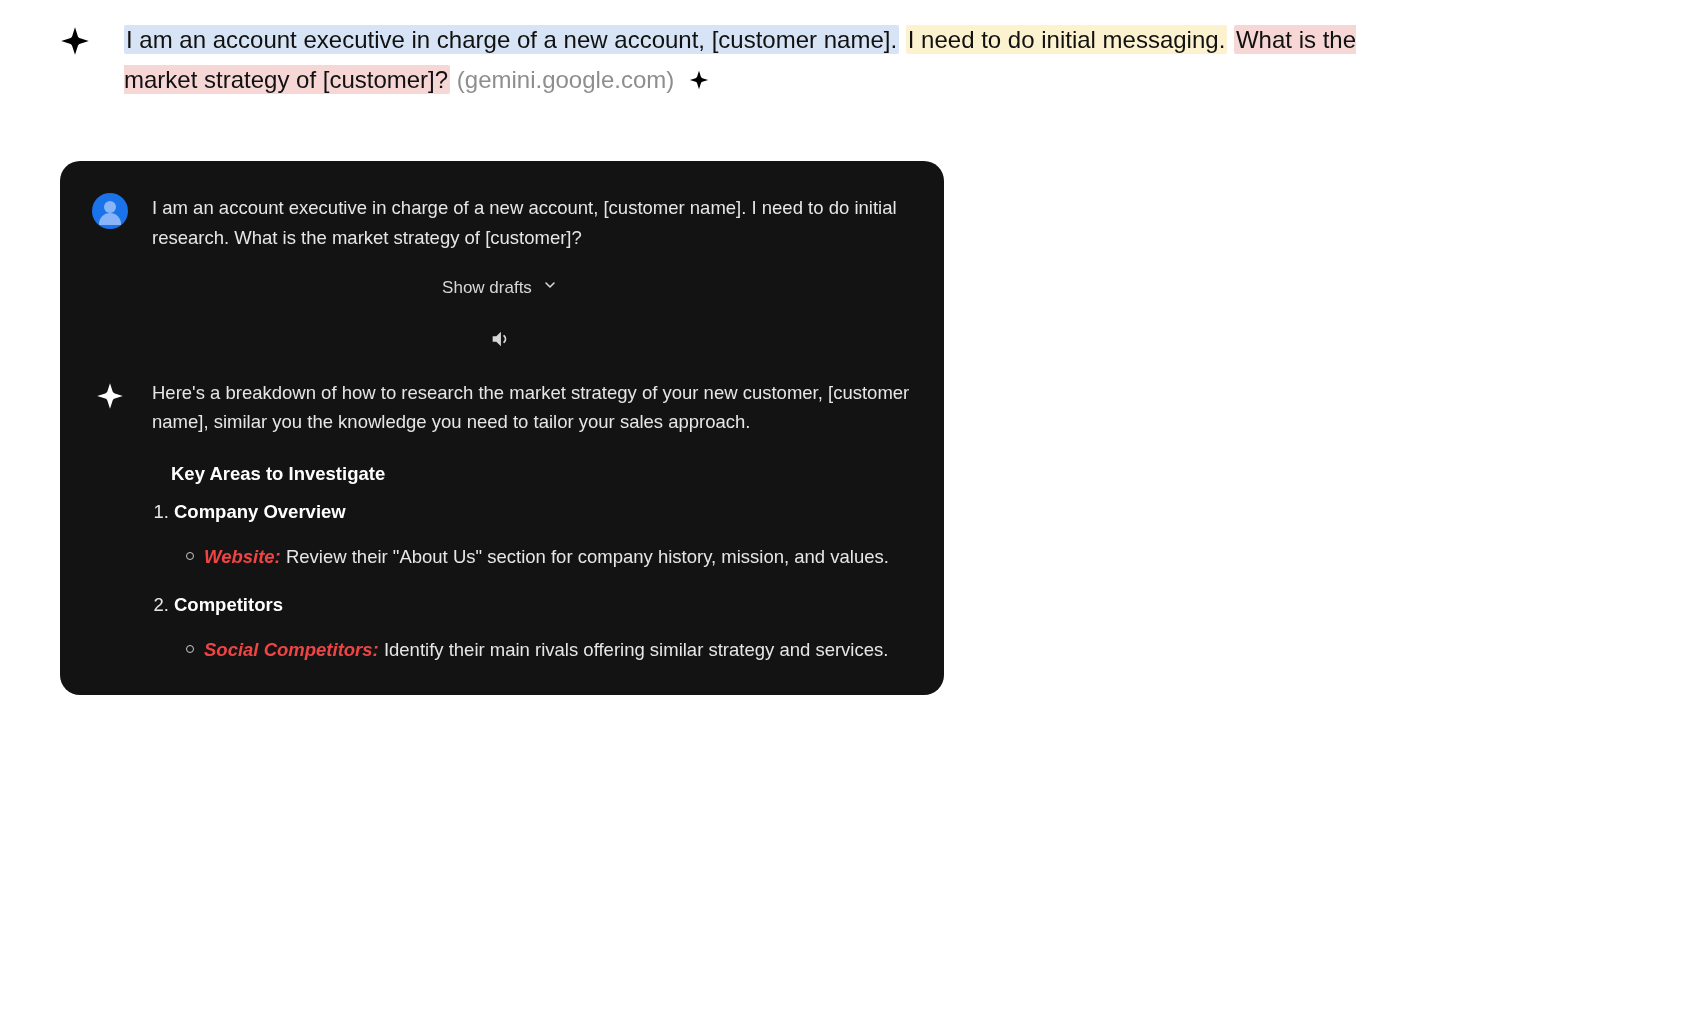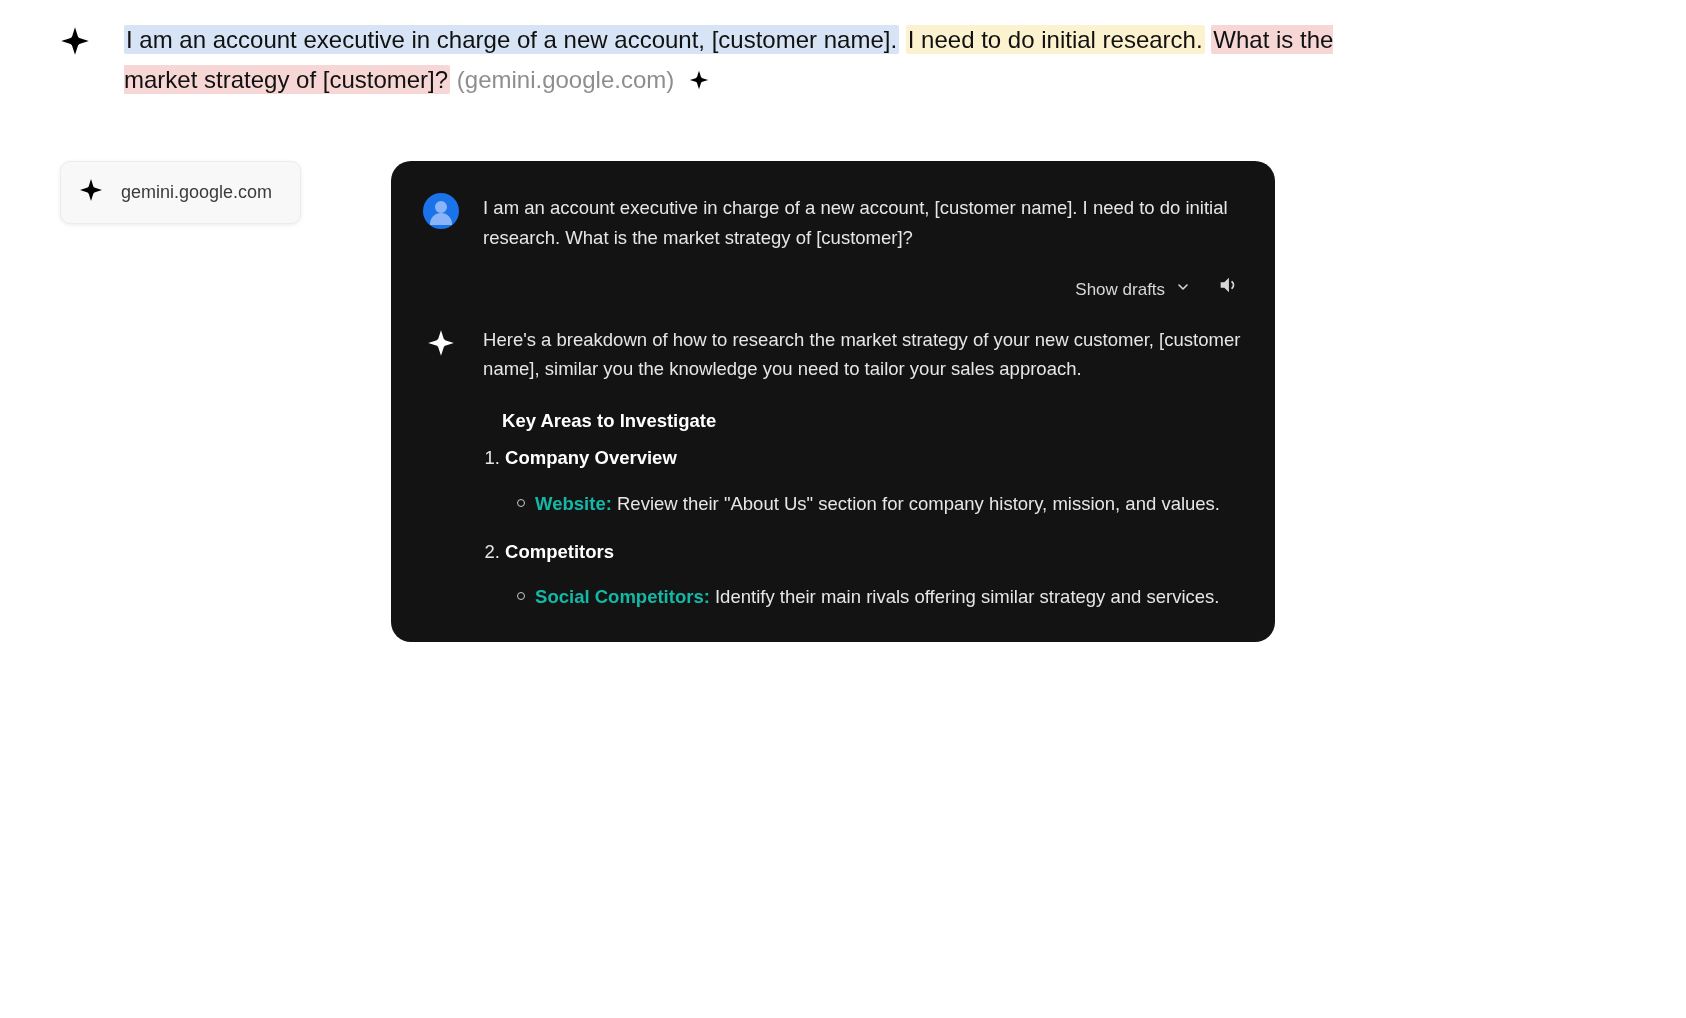--- a/index.html
+++ b/index.html
@@ -25,68 +25,60 @@
   .chip{display:flex;align-items:center;gap:18px;background:#f8f8f8;border:1px solid #ececec;border-radius:10px;
         padding:16px 28px 16px 18px;box-shadow:0 1px 4px rgba(0,0,0,0.08);font-size:18px;color:#3b3b3b;flex:0 0 auto;}
   .chat-panel{flex:0 0 auto;width:884px;background:var(--chat-bg);border-radius:20px;color:var(--chat-text);
               padding:32px 32px 12px 32px;font-size:18.5px;line-height:1.6;overflow:hidden;}
   .row{display:flex;align-items:flex-start;gap:24px;}
   .avatar-user{flex:0 0 36px;width:36px;height:36px;border-radius:50%;background:#1a73e8;position:relative;}
   .avatar-user::before{content:"";position:absolute;top:8px;left:12px;width:12px;height:12px;border-radius:50%;background:#8ab4f8;}
   .avatar-user::after{content:"";position:absolute;bottom:4px;left:7px;width:22px;height:12px;border-radius:12px 12px 0 0;background:#8ab4f8;}
   .avatar-bot{flex:0 0 36px;width:36px;height:36px;display:flex;align-items:center;justify-content:center;}
   .content{flex:1;min-width:0;}
-  .tools{display:flex;justify-content:flex-end;align-items:center;gap:26px;margin:22px 4px 20px 0;color:#d7d7d7;font-size:17px;}
+  .tools{display:flex;justify-content:flex-end;align-items:center;gap:26px;margin:22px 4px 20px 0;color:#d7d7d7;font-size:17px;flex-direction:column;}
   .show-drafts{display:flex;align-items:center;gap:10px;cursor:pointer;}
   .chev{display:inline-block;}
   .spk{display:inline-block;cursor:pointer;}
   .section-h{font-weight:700;color:#fff;margin-top:22px;margin-left:19px;}
   ol.key{margin:8px 0 0 0;padding-left:22px;}
   ol.key > li{margin-bottom:18px;}
   ol.key > li > .li-head{font-weight:700;color:#fff;}
   ul.sub{list-style:none;margin:16px 0 0 0;padding-left:12px;}
   ul.sub > li{position:relative;padding-left:18px;margin-bottom:14px;}
   ul.sub > li::before{content:"";position:absolute;left:0;top:10px;width:6px;height:6px;border:1px solid #c9c9c9;border-radius:50%;}
-  ul.sub b{color:#14b8a6;font-weight:700;}
+  ul.sub b{color:#ef4444;font-weight:700;font-style:italic;}
 </style>
 </head>
 <body>
 
 <div class="page">
   <div class="top-row">
     <span class="top-star">
       <svg width="30" height="30" viewBox="0 0 24 24">
           <path fill="#000" d="M12 1l2.2 6.9c.3.9 1 1.6 1.9 1.9L23 12l-6.9 2.2c-.9.3-1.6 1-1.9 1.9L12 23l-2.2-6.9c-.3-.9-1-1.6-1.9-1.9L1 12l6.9-2.2c.9-.3 1.6-1 1.9-1.9L12 1z"></path>
         </svg>
     </span>
     <div class="prompt-block">
       <span class="hl-blue">I am an account executive in charge of a new account, [customer name].</span>
       <span> </span>
-      <span class="hl-yellow">I need to do initial research.</span>
+      <span class="hl-yellow">I need to do initial messaging.</span>
       <span> </span>
       <span class="hl-pink">What is  the market strategy of [customer]?</span>
       <span> </span>
       <span class="src">(gemini.google.com)</span>
       <span class="inline-star">
         <svg width="20" height="20" viewBox="0 0 24 24">
             <path fill="#000" d="M12 1l2.2 6.9c.3.9 1 1.6 1.9 1.9L23 12l-6.9 2.2c-.9.3-1.6 1-1.9 1.9L12 23l-2.2-6.9c-.3-.9-1-1.6-1.9-1.9L1 12l6.9-2.2c.9-.3 1.6-1 1.9-1.9L12 1z"></path>
           </svg>
       </span>
     </div>
   </div>
 
   <div class="below">
-    <div class="chip">
-      <span>
-        <svg width="24" height="24" viewBox="0 0 24 24">
-            <path fill="#000" d="M12 1l2.2 6.9c.3.9 1 1.6 1.9 1.9L23 12l-6.9 2.2c-.9.3-1.6 1-1.9 1.9L12 23l-2.2-6.9c-.3-.9-1-1.6-1.9-1.9L1 12l6.9-2.2c.9-.3 1.6-1 1.9-1.9L12 1z"></path>
-          </svg>
-      </span>
-      <span>gemini.google.com</span>
-    </div>
 
     <div class="chat-panel">
 
       <div class="row">
         <div class="avatar-user"></div>
         <div class="content">I am an account executive in charge of a new account, [customer name]. I need to do initial research. What is the market strategy of [customer]?</div>
       </div>
 
       <div class="tools">
         <div class="show-drafts">

